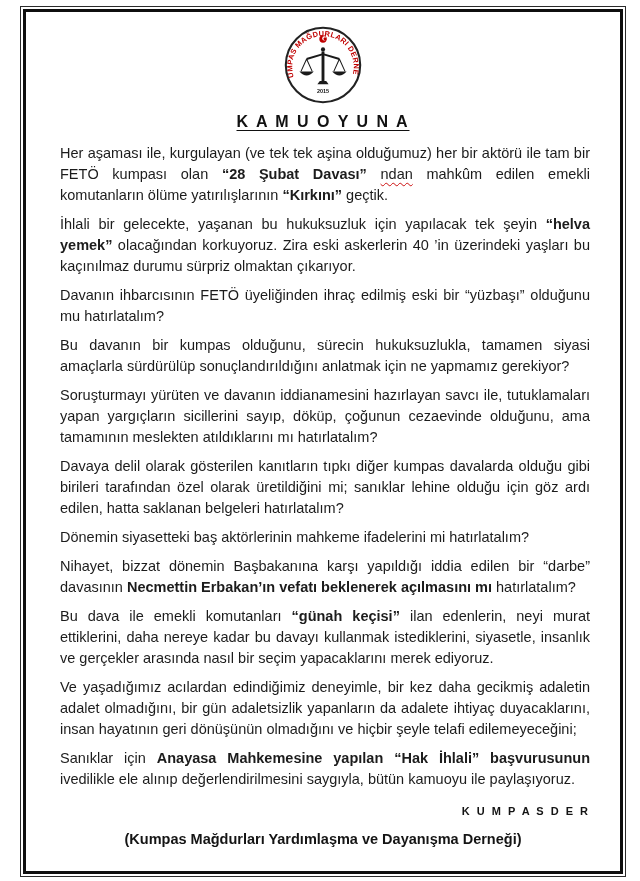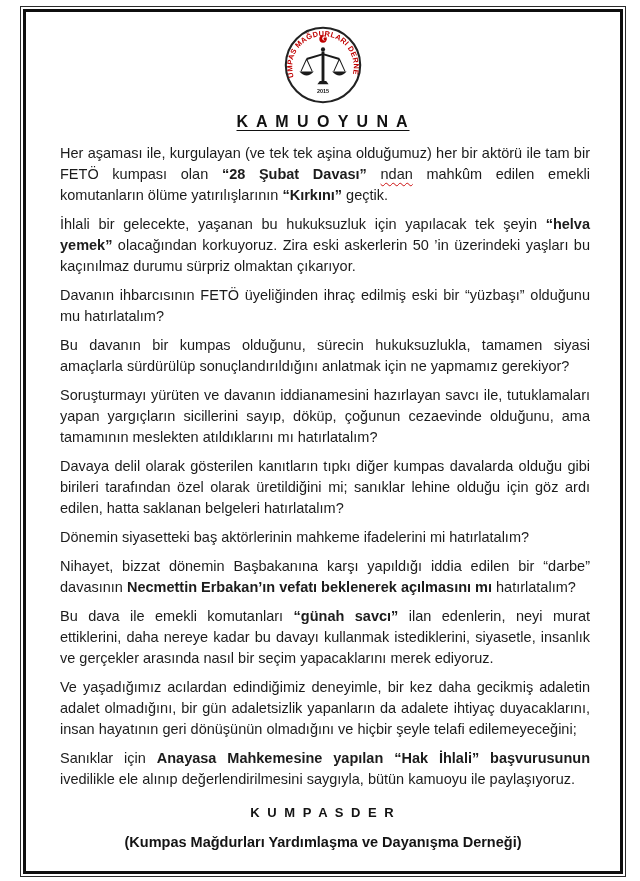--- a/index.html
+++ b/index.html
@@ -50,23 +50,23 @@
   }
   .paragraphs p.para span.b { font-weight: bold; }
   .paragraphs p.para span.spell {
     text-decoration: underline;
     text-decoration-style: wavy;
     text-decoration-color: #cc1111;
     text-decoration-thickness: 1px;
     text-underline-offset: 3px;
   }
   .signature {
-    text-align: center;
+    text-align: right;
     font-weight: bold;
-    font-size: 13px;
+    font-size: 11px;
     color: #141414;
     letter-spacing: 2px;
     margin-top: 15px;
   }
   .signature-sub {
     text-align: center;
     font-weight: bold;
     font-size: 14.5px;
     color: #141414;
     margin-top: 14px;
@@ -103,28 +103,28 @@
           <path d="M46 70 L54 70 L57 74 L43 74 Z" fill="#1a1a1a" stroke="none"></path>
         </g>
         <text x="50" y="84.5" text-anchor="middle" font-size="6.8" font-weight="bold" fill="#111111">2015</text>
       </svg>
     </div>
 
     <div class="doc-title">K A M U O Y U N A</div>
 
     <div class="paragraphs">
         <p class="para"><span>Her aşaması ile, kurgulayan (ve tek tek aşina olduğumuz) her bir aktörü ile tam bir FETÖ kumpası olan </span><span class="b">“28 Şubat Davası”</span><span> </span><span class="spell">ndan</span><span> mahkûm edilen emekli komutanların ölüme yatırılışlarının </span><span class="b">“Kırkını”</span><span> geçtik.</span></p>
-        <p class="para"><span>İhlali bir gelecekte, yaşanan bu hukuksuzluk için yapılacak tek şeyin </span><span class="b">“helva yemek”</span><span> olacağından korkuyoruz. Zira eski askerlerin 50 ’in üzerindeki yaşları bu kaçınılmaz durumu sürpriz olmaktan çıkarıyor.</span></p>
+        <p class="para"><span>İhlali bir gelecekte, yaşanan bu hukuksuzluk için yapılacak tek şeyin </span><span class="b">“helva yemek”</span><span> olacağından korkuyoruz. Zira eski askerlerin 40 ’in üzerindeki yaşları bu kaçınılmaz durumu sürpriz olmaktan çıkarıyor.</span></p>
         <p class="para"><span>Davanın ihbarcısının FETÖ üyeliğinden ihraç edilmiş eski bir “yüzbaşı” olduğunu mu hatırlatalım?</span></p>
         <p class="para"><span>Bu davanın bir kumpas olduğunu, sürecin hukuksuzlukla, tamamen siyasi amaçlarla sürdürülüp sonuçlandırıldığını anlatmak için ne yapmamız gerekiyor?</span></p>
         <p class="para"><span>Soruşturmayı yürüten ve davanın iddianamesini hazırlayan savcı ile, tutuklamaları yapan yargıçların sicillerini sayıp, döküp, çoğunun cezaevinde olduğunu, ama tamamının meslekten atıldıklarını mı hatırlatalım?</span></p>
         <p class="para"><span>Davaya delil olarak gösterilen kanıtların tıpkı diğer kumpas davalarda olduğu gibi birileri tarafından özel olarak üretildiğini mi; sanıklar lehine olduğu için göz ardı edilen, hatta saklanan belgeleri hatırlatalım?</span></p>
         <p class="para"><span>Dönemin siyasetteki baş aktörlerinin mahkeme ifadelerini mi hatırlatalım?</span></p>
         <p class="para"><span>Nihayet, bizzat dönemin Başbakanına karşı yapıldığı iddia edilen bir “darbe” davasının </span><span class="b">Necmettin Erbakan’ın vefatı beklenerek açılmasını mı</span><span> hatırlatalım?</span></p>
-        <p class="para"><span>Bu dava ile emekli komutanları </span><span class="b">“günah savcı”</span><span> ilan edenlerin, neyi murat ettiklerini, daha nereye kadar bu davayı kullanmak istediklerini, siyasetle, insanlık ve gerçekler arasında nasıl bir seçim yapacaklarını merek ediyoruz.</span></p>
+        <p class="para"><span>Bu dava ile emekli komutanları </span><span class="b">“günah keçisi”</span><span> ilan edenlerin, neyi murat ettiklerini, daha nereye kadar bu davayı kullanmak istediklerini, siyasetle, insanlık ve gerçekler arasında nasıl bir seçim yapacaklarını merek ediyoruz.</span></p>
         <p class="para"><span>Ve yaşadığımız acılardan edindiğimiz deneyimle, bir kez daha gecikmiş adaletin adalet olmadığını, bir gün adaletsizlik yapanların da adalete ihtiyaç duyacaklarını, insan hayatının geri dönüşünün olmadığını ve hiçbir şeyle telafi edilemeyeceğini;</span></p>
         <p class="para"><span>Sanıklar için </span><span class="b">Anayasa Mahkemesine yapılan “Hak İhlali” başvurusunun</span><span> ivedilikle ele alınıp değerlendirilmesini saygıyla, bütün kamuoyu ile paylaşıyoruz.</span></p>
       </div>
 
     <div class="signature">K U M P A S D E R</div>
     <div class="signature-sub">(Kumpas Mağdurları Yardımlaşma ve Dayanışma Derneği)</div>
 
   </div>
 </div>
 

